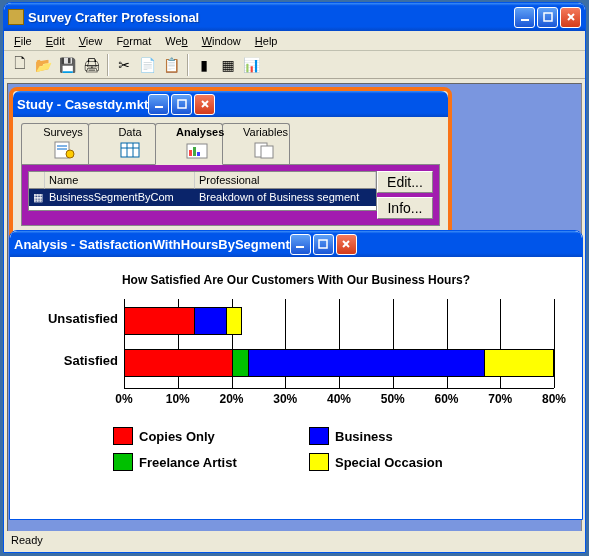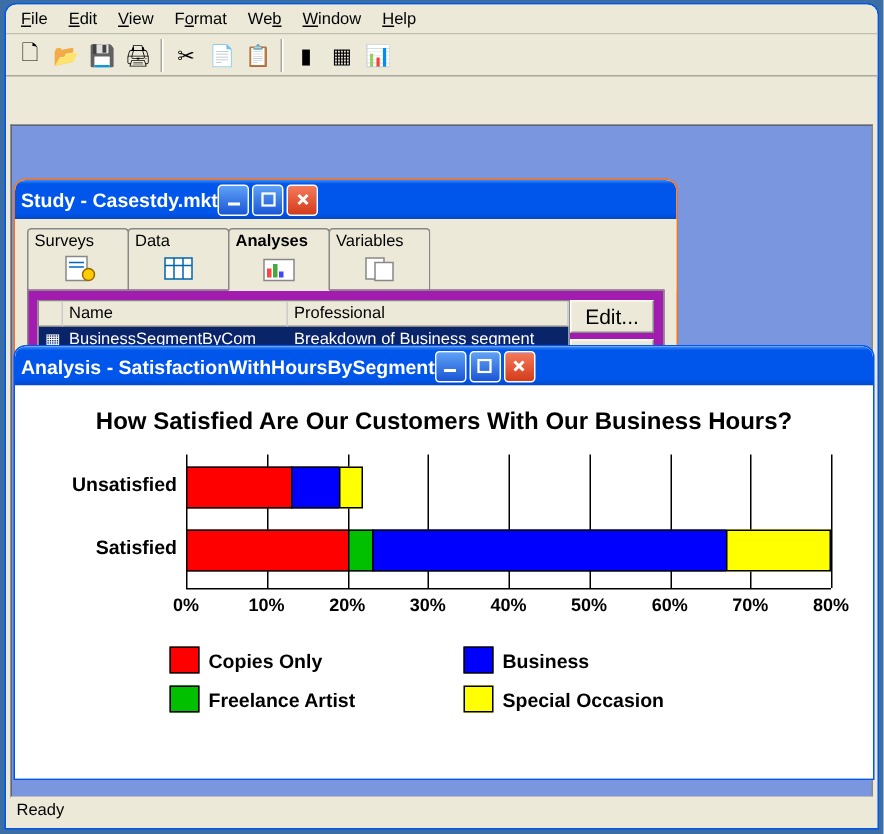--- a/index.html
+++ b/index.html
@@ -111,24 +111,23 @@
     display: flex;
     align-items: center;
     padding: 0 4px;
   }
   
   .study-window {
     position: absolute;
     left: 9px; top: 87px;
     width: 443px; height: 174px;
     background: #ece9d8;
-    border: 1px solid #f97316;
+    border: 4px solid #f97316;
     border-radius: 8px 8px 0 0;
     overflow: hidden;
-    margin-top: 32px;
   }
   .sub-title-bar {
     height: 26px;
     background: linear-gradient(to bottom, #3b8df7 0%, #0055ea 10%, #0055ea 85%, #0348c9 100%);
     display: flex;
     align-items: center;
     padding: 0 4px;
     color: white;
     font-size: 13px;
     font-weight: bold;
@@ -138,21 +137,22 @@
     display: flex;
     padding: 6px 8px 0 8px;
     gap: 0;
     background: #ece9d8;
   }
   .tab {
     width: 68px;
     border: 1px solid #888;
     border-bottom: none;
     background: #ece9d8;
-    padding: 2px 4px 4px 4px;
+    padding: 2px 4px 4px 20px;
+    text-align: center;
     cursor: pointer;
     position: relative;
     margin-right: -1px;
     border-radius: 3px 3px 0 0;
   }
   .tab.active { background: #ece9d8; border-bottom: 1px solid #ece9d8; z-index: 2; font-weight: bold;}
   .tab-label { font-size: 11px; display:block; margin-bottom:2px;}
   .tab-icon { width: 24px; height: 20px; margin: 0 auto; display: block; }
   .tab-content {
     border: 1px solid #888;
@@ -204,21 +204,21 @@
     border-radius: 8px 8px 0 0;
     overflow: hidden;
   }
   .chart-area {
     padding: 16px 18px 6px 18px;
     background: white;
     height: calc(100% - 26px);
     display:flex;
     flex-direction:column;
   }
-  .chart-title { text-align: center; font-weight: bold; font-size: 16px; margin-bottom: 12px; }
+  .chart-title { text-align: center; font-weight: bold; font-size: 12px; margin-bottom: 12px; }
   .plot {
     position: relative;
     margin-left: 96px;
     height: 90px;
     border-bottom: 1px solid #000;
   }
   .grid-line {
     position: absolute;
     top: 0; bottom: 0;
     border-left: 1px solid #000;
@@ -263,20 +263,42 @@
     font-size: 13px;
     font-weight: bold;
   }
   .legend-item { display: flex; align-items: center; gap: 6px; width: 170px;}
   .swatch { width: 20px; height: 18px; border: 1px solid #000; }
 </style>
 </head>
 <body>
 
 <div class="main-window">
+  <div class="title-bar">
+    <span class="icon"></span>
+    <span class="title">Survey Crafter Professional</span>
+    <div class="win-btns">
+      <div class="win-btn min">
+          <svg width="10" height="10">
+            <rect x="1" y="7" width="8" height="2" fill="white"></rect>
+          </svg>
+        </div>
+      <div class="win-btn max">
+          <svg width="10" height="10">
+            <rect x="1" y="1" width="8" height="8" fill="none" stroke="white" stroke-width="1.5"></rect>
+          </svg>
+        </div>
+      <div class="win-btn close">
+          <svg width="10" height="10">
+            <line x1="2" y1="2" x2="8" y2="8" stroke="white" stroke-width="2"></line>
+            <line x1="8" y1="2" x2="2" y2="8" stroke="white" stroke-width="2"></line>
+          </svg>
+        </div>
+    </div>
+  </div>
 
   <div class="menu-bar">
     <span class="menu-item"><u>F</u><span></span>ile</span>
     <span class="menu-item"><u>E</u>dit</span>
     <span class="menu-item"><u>V</u>iew</span>
     <span class="menu-item">F<u>o</u>rmat</span>
     <span class="menu-item">We<u>b</u></span>
     <span class="menu-item"><u>W</u>indow</span>
     <span class="menu-item"><u>H</u>elp</span>
   </div>

